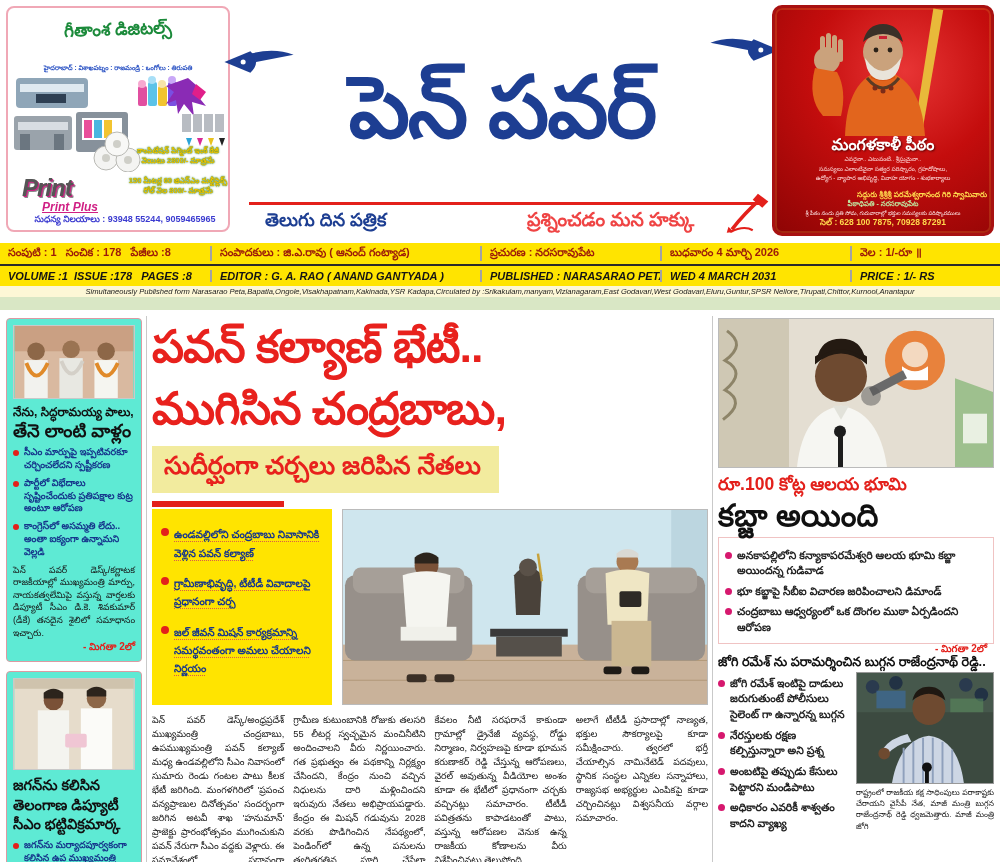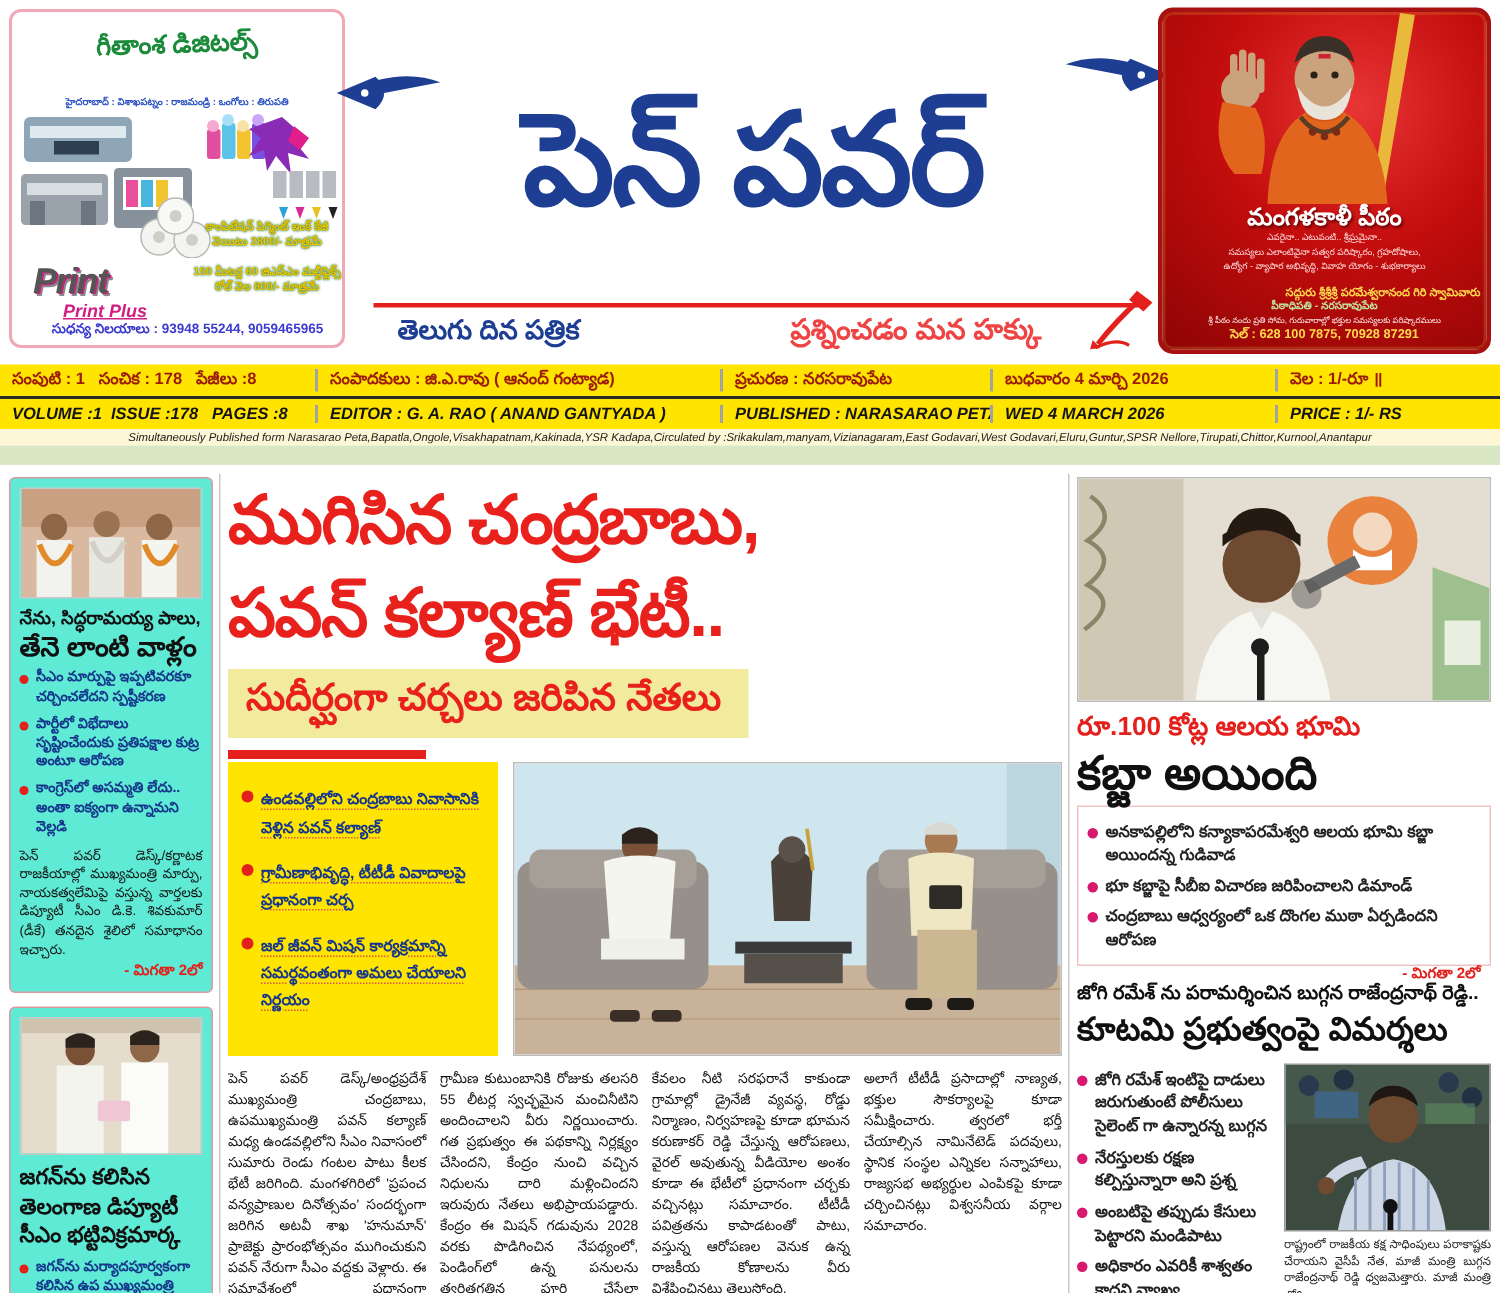--- a/index.html
+++ b/index.html
@@ -236,21 +236,21 @@
       <div class="cell" data-name="infobar-cell">ప్రచురణ : నరసరావుపేట</div>
       <div class="cell" data-name="infobar-cell">బుధవారం 4 మార్చి 2026</div>
       <div class="cell" data-name="infobar-cell">వెల : 1/-రూ ॥</div>
     </div>
   <div class="ibsep" data-name="infobar-divider"></div>
   <div class="ibrow row2" data-name="infobar-english">
 
   <div class="cell" data-name="infobar-cell">VOLUME :1&nbsp; ISSUE :178&nbsp;&nbsp; PAGES :8</div>
       <div class="cell" data-name="infobar-cell">EDITOR : G. A. RAO ( ANAND GANTYADA )</div>
       <div class="cell" data-name="infobar-cell">PUBLISHED : NARASARAO PETA</div>
-      <div class="cell" data-name="infobar-cell">WED 4  MARCH 2026</div>
+      <div class="cell" data-name="infobar-cell">WED 4  MARCH 2031</div>
       <div class="cell" data-name="infobar-cell">PRICE : 1/- RS</div>
     </div>
   <div class="pubstrip" data-name="publication-strip">Simultaneously Published form Narasarao Peta,Bapatla,Ongole,Visakhapatnam,Kakinada,YSR Kadapa,Circulated by :Srikakulam,manyam,Vizianagaram,East Godavari,West Godavari,Eluru,Guntur,SPSR Nellore,Tirupati,Chittor,Kurnool,Anantapur</div>
   <div class="greenband" data-name="green-band"></div>
 
   <div class="vrule v1" data-name="column-rule"></div>
   <div class="vrule v2" data-name="column-rule"></div>
 
   <aside class="leftcol" data-name="left-column">
     <article class="box" data-name="article-dk-shivakumar">
@@ -306,22 +306,22 @@
       <li class="bul" data-name="bullet-item">
             <span class="dot" data-name="bullet-dot"></span>
             <span class="bt" data-name="bullet-text">జగన్‌ను మర్యాదపూర్వకంగా కలిసిన ఉప ముఖ్యమంత్రి</span>
           </li>
         </ul>
 
     </article>
   </aside>
 
   <section class="lead" data-name="lead-story">
+    <div class="lead-h" data-name="lead-headline-line2">పవన్ కల్యాణ్ భేటీ..</div>
     <div class="lead-h" data-name="lead-headline-line1">ముగిసిన చంద్రబాబు,</div>
-    <div class="lead-h" data-name="lead-headline-line2">పవన్ కల్యాణ్ భేటీ..</div>
     <div class="subhead" data-name="lead-subheadline">సుదీర్ఘంగా చర్చలు జరిపిన నేతలు</div>
     <div class="redbar" data-name="red-accent-bar"></div>
     <div class="leadrow">
       <div class="ybox" data-name="lead-points-box">
         <ul class="buls" data-name="lead-points">
 
         <li class="bul" data-name="bullet-item">
               <span class="dot" data-name="bullet-dot"></span>
               <span class="bt" data-name="bullet-text">ఉండవల్లిలోని చంద్రబాబు నివాసానికి వెళ్లిన పవన్ కల్యాణ్</span>
             </li>
@@ -410,21 +410,20 @@
           <li class="bul" data-name="bullet-item">
             <span class="dot" data-name="bullet-dot"></span>
             <span class="bt" data-name="bullet-text">చంద్రబాబు ఆధ్వర్యంలో ఒక దొంగల ముఠా ఏర్పడిందని ఆరోపణ</span>
           </li>
         </ul>
       <div class="more" data-name="continued-note">- మిగతా 2లో</div>
     </div>
 
     <div class="s2" data-name="story2">
       <div class="s2-kick" data-name="story2-kicker">జోగి రమేశ్ ను పరామర్శించిన బుగ్గన రాజేంద్రనాథ్ రెడ్డి..</div>
-      <div class="s2-head" data-name="story2-headline">కూటమి ప్రభుత్వంపై విమర్శలు</div>
       <div class="s2-row">
         <div class="s2-left">
           <ul class="buls" data-name="story2-bullets">
 
           <li class="bul" data-name="bullet-item">
                 <span class="dot" data-name="bullet-dot"></span>
                 <span class="bt" data-name="bullet-text">జోగి రమేశ్ ఇంటిపై దాడులు జరుగుతుంటే పోలీసులు సైలెంట్ గా ఉన్నారన్న బుగ్గన</span>
               </li>
               <li class="bul" data-name="bullet-item">
                 <span class="dot" data-name="bullet-dot"></span>

